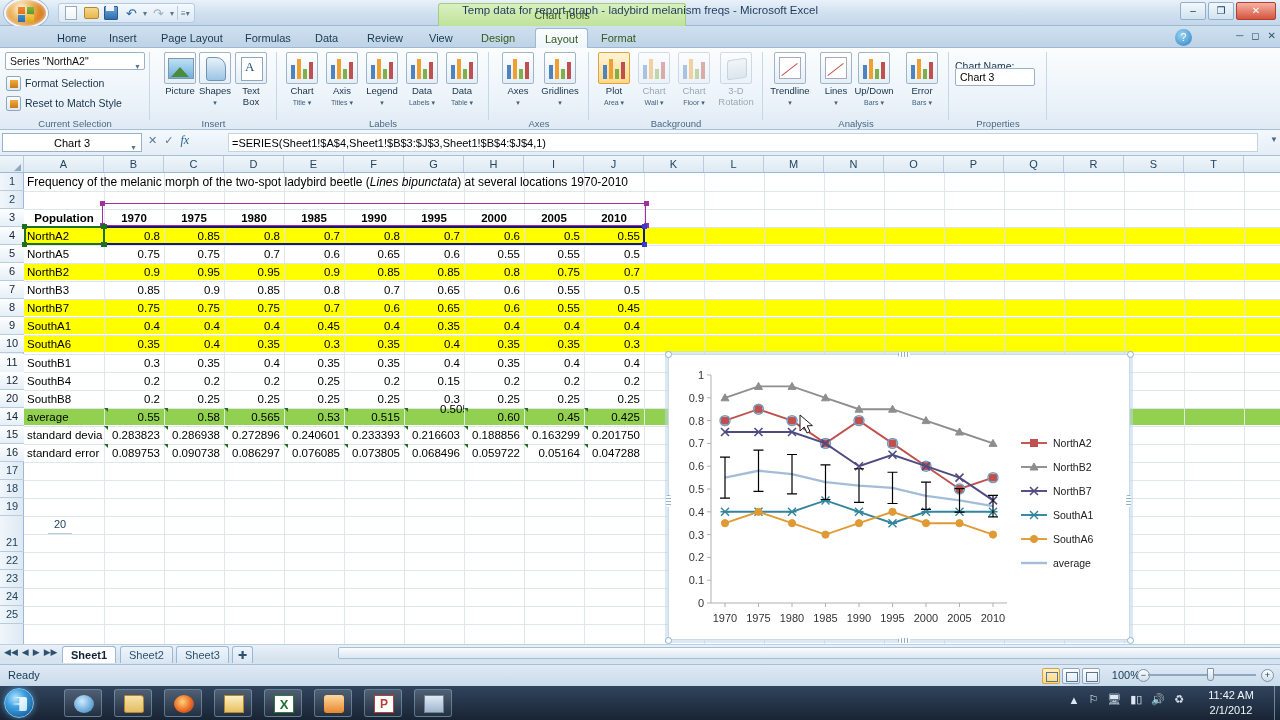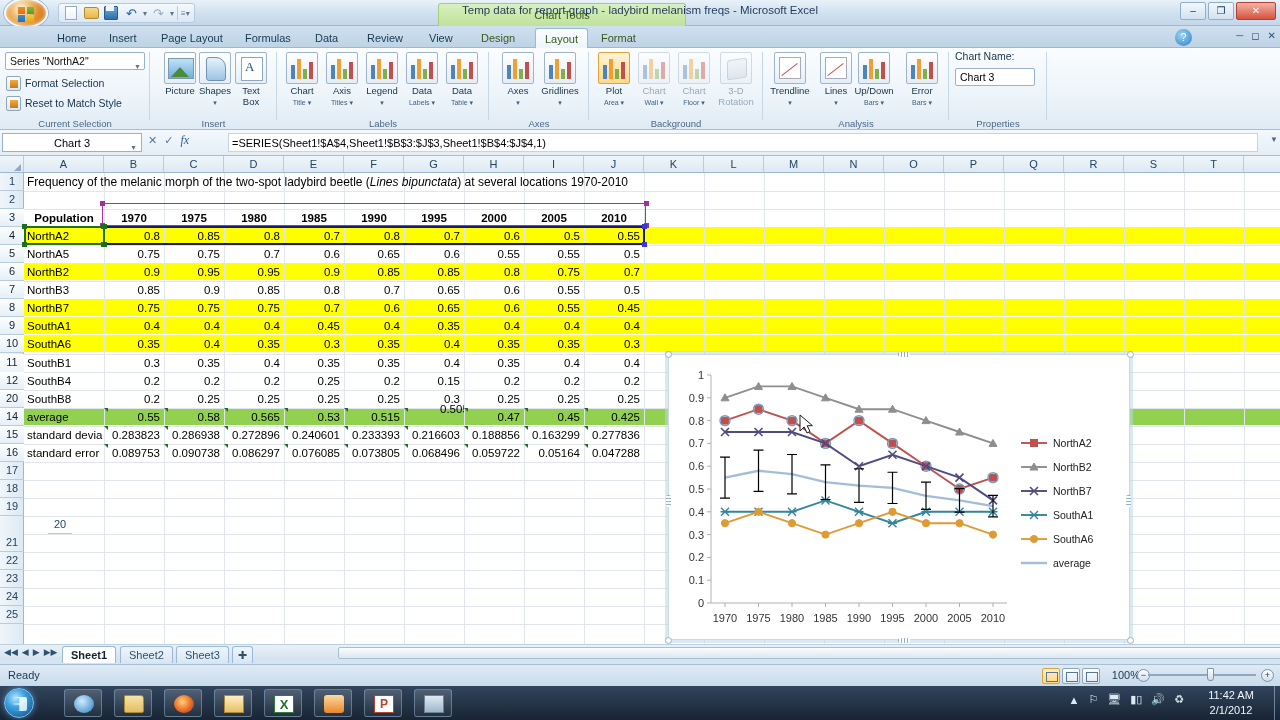--- a/index.html
+++ b/index.html
@@ -112,21 +112,21 @@
   .g-bars u{position:absolute;left:22px;bottom:4px;width:4px;height:17px;background:#c0504d;text-decoration:none;}
   .g-pic{position:absolute;left:3px;top:5px;width:26px;height:21px;background:linear-gradient(#bfe1f5,#6fb0dc);border:1px solid #7d98ad;}
   .g-pic:after{content:"";position:absolute;left:2px;bottom:1px;border-left:9px solid transparent;border-right:9px solid transparent;border-bottom:10px solid #4b8b3b;}
   .g-shape{position:absolute;left:6px;top:4px;width:20px;height:24px;background:linear-gradient(#e8f2fa,#9cc4e4);border:1px solid #6e93b3;border-radius:3px 10px 3px 3px;}
   .g-tbox{position:absolute;left:5px;top:4px;width:22px;height:24px;background:#fff;border:1px solid #8fa7bd;}
   .g-tbox:after{content:"A";position:absolute;left:3px;top:1px;font-size:13px;color:#23527c;font-family:"Liberation Serif",serif;}
   .g-rot{position:absolute;left:6px;top:6px;width:20px;height:20px;background:linear-gradient(#e9eff5,#c3d2de);border:1px solid #96a8b8;border-radius:3px;transform:skewY(-8deg);}
   .g-trend{position:absolute;left:4px;top:4px;right:4px;bottom:4px;background:#fff;border:1px solid #aab;}
   .g-trend:after{content:"";position:absolute;left:2px;bottom:2px;width:20px;height:1px;background:#c0504d;transform:rotate(-38deg);transform-origin:left bottom;}
 
-  .chartname-lbl { position:absolute; left:6px; top:2px; font-size:10.5px; color:#16324a; }
+  .chartname-lbl { position:absolute; left:6px; top:12px; font-size:10.5px; color:#16324a; }
   .chartname-box { position:absolute; left:6px; top:20px; width:80px; height:18px; background:#fff;
                    border:1px solid #9ab2c8; border-radius:2px; font-size:10.5px; line-height:17px; padding-left:4px; }
 
   
   #fbar { position:absolute; left:0; top:130px; width:1280px; height:26px;
           background:linear-gradient(#f3f8fc,#e4eef7); border-bottom:1px solid #a7bfd4; }
   #namebox { position:absolute; left:2px; top:3px; width:140px; height:19px; background:#fff;
              border:1px solid #9ab2c8; text-align:center; line-height:18px; font-size:11px; }
   #namebox .caret{position:absolute;right:4px;top:5px;font-size:7px;color:#5b7691;}
   #fx-btns { position:absolute; left:148px; top:3px; display:flex; align-items:center; gap:7px; }
@@ -644,21 +644,21 @@
       <div class="cell num" style="left: 140px; width: 60px; top: 234.65px;">0.58</div>
       <div class="smartmark" style="left: 140px; top: 234.65px;"></div>
       <div class="cell num" style="left: 200px; width: 60px; top: 234.65px;">0.565</div>
       <div class="smartmark" style="left: 200px; top: 234.65px;"></div>
       <div class="cell num" style="left: 260px; width: 60px; top: 234.65px;">0.53</div>
       <div class="smartmark" style="left: 260px; top: 234.65px;"></div>
       <div class="cell num" style="left: 320px; width: 60px; top: 234.65px;">0.515</div>
       <div class="smartmark" style="left: 320px; top: 234.65px;"></div>
       <div class="cell num" style="left: 380px; width: 60px; top: 227px; padding-left: 36px;">0.505</div>
       <div class="smartmark" style="left: 380px; top: 234.65px;"></div>
-      <div class="cell num" style="left: 440px; width: 60px; top: 234.65px;">0.47</div>
+      <div class="cell num" style="left: 440px; width: 60px; top: 234.65px;">0.60</div>
       <div class="smartmark" style="left: 440px; top: 234.65px;"></div>
       <div class="cell num" style="left: 500px; width: 60px; top: 234.65px;">0.45</div>
       <div class="smartmark" style="left: 500px; top: 234.65px;"></div>
       <div class="cell num" style="left: 560px; width: 60px; top: 234.65px;">0.425</div>
       <div class="smartmark" style="left: 560px; top: 234.65px;"></div>
       <div class="cell txt" style="left: 0px; width: 80px; top: 252.7px;">standard devia</div>
       <div class="cell num" style="left: 80px; width: 60px; top: 252.7px;">0.283823</div>
       <div class="smartmark" style="left: 80px; top: 252.7px;"></div>
       <div class="cell num" style="left: 140px; width: 60px; top: 252.7px;">0.286938</div>
       <div class="smartmark" style="left: 140px; top: 252.7px;"></div>
@@ -667,21 +667,21 @@
       <div class="cell num" style="left: 260px; width: 60px; top: 252.7px;">0.240601</div>
       <div class="smartmark" style="left: 260px; top: 252.7px;"></div>
       <div class="cell num" style="left: 320px; width: 60px; top: 252.7px;">0.233393</div>
       <div class="smartmark" style="left: 320px; top: 252.7px;"></div>
       <div class="cell num" style="left: 380px; width: 60px; top: 252.7px;">0.216603</div>
       <div class="smartmark" style="left: 380px; top: 252.7px;"></div>
       <div class="cell num" style="left: 440px; width: 60px; top: 252.7px;">0.188856</div>
       <div class="smartmark" style="left: 440px; top: 252.7px;"></div>
       <div class="cell num" style="left: 500px; width: 60px; top: 252.7px;">0.163299</div>
       <div class="smartmark" style="left: 500px; top: 252.7px;"></div>
-      <div class="cell num" style="left: 560px; width: 60px; top: 252.7px;">0.277836</div>
+      <div class="cell num" style="left: 560px; width: 60px; top: 252.7px;">0.201750</div>
       <div class="smartmark" style="left: 560px; top: 252.7px;"></div>
       <div class="cell txt" style="left: 0px; width: 80px; top: 270.75px;">standard error</div>
       <div class="cell num" style="left: 80px; width: 60px; top: 270.75px;">0.089753</div>
       <div class="smartmark" style="left: 80px; top: 270.75px;"></div>
       <div class="cell num" style="left: 140px; width: 60px; top: 270.75px;">0.090738</div>
       <div class="smartmark" style="left: 140px; top: 270.75px;"></div>
       <div class="cell num" style="left: 200px; width: 60px; top: 270.75px; text-align: right;">0.086297</div>
       <div class="smartmark" style="left: 200px; top: 270.75px;"></div>
       <div class="cell num" style="left: 260px; width: 60px; top: 270.75px;">0.076085</div>
       <div class="smartmark" style="left: 260px; top: 270.75px;"></div>

